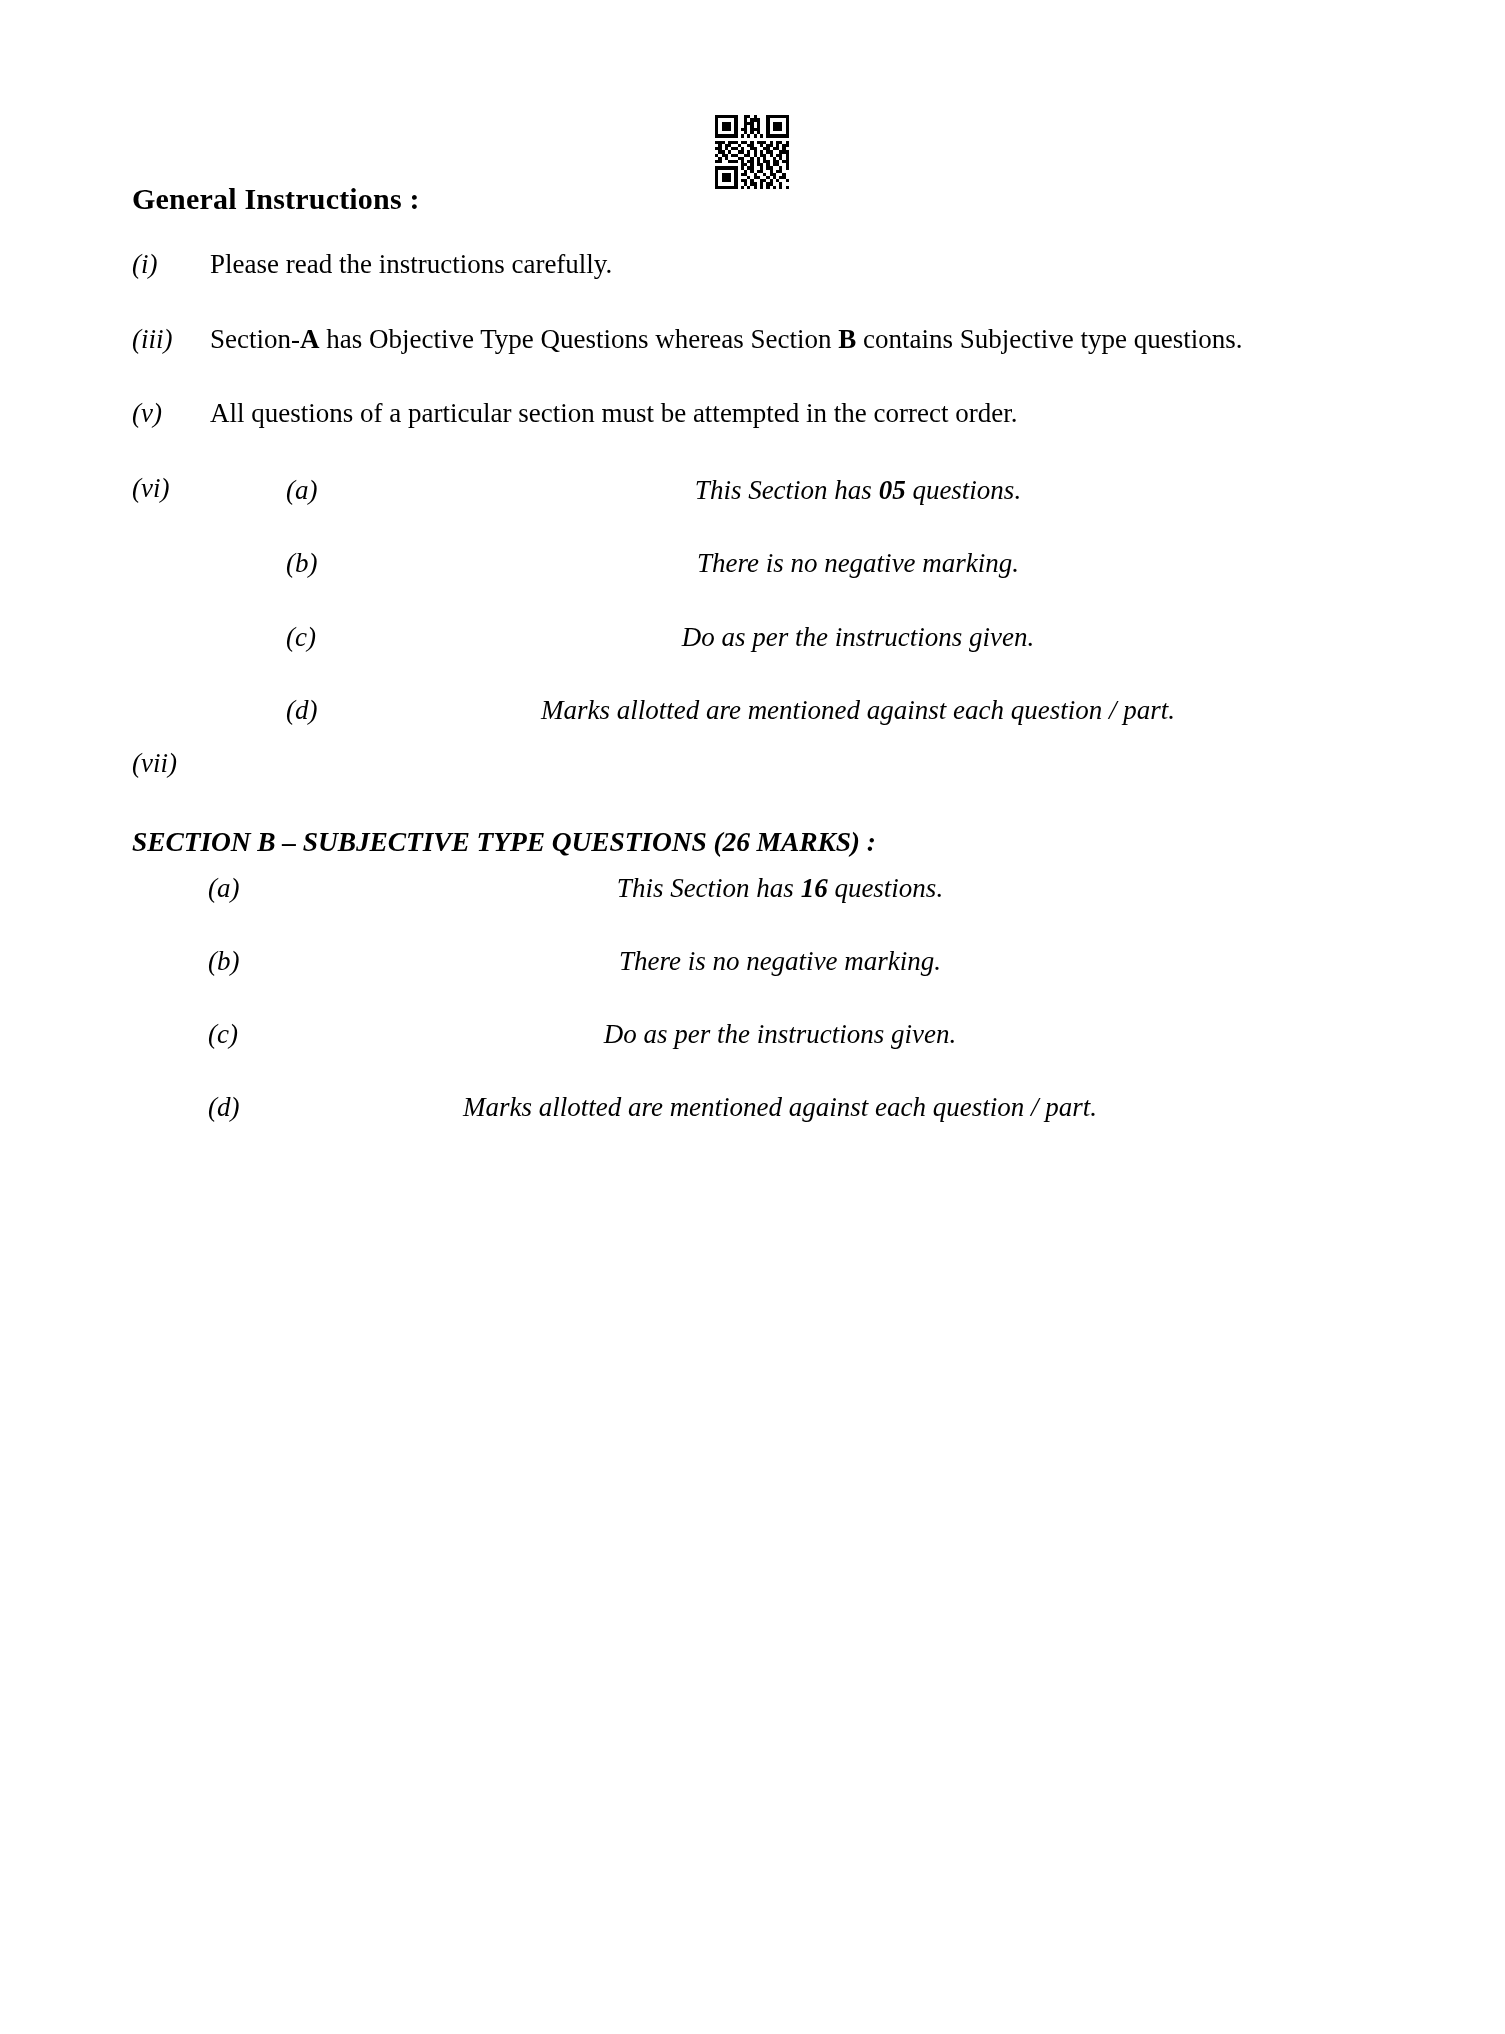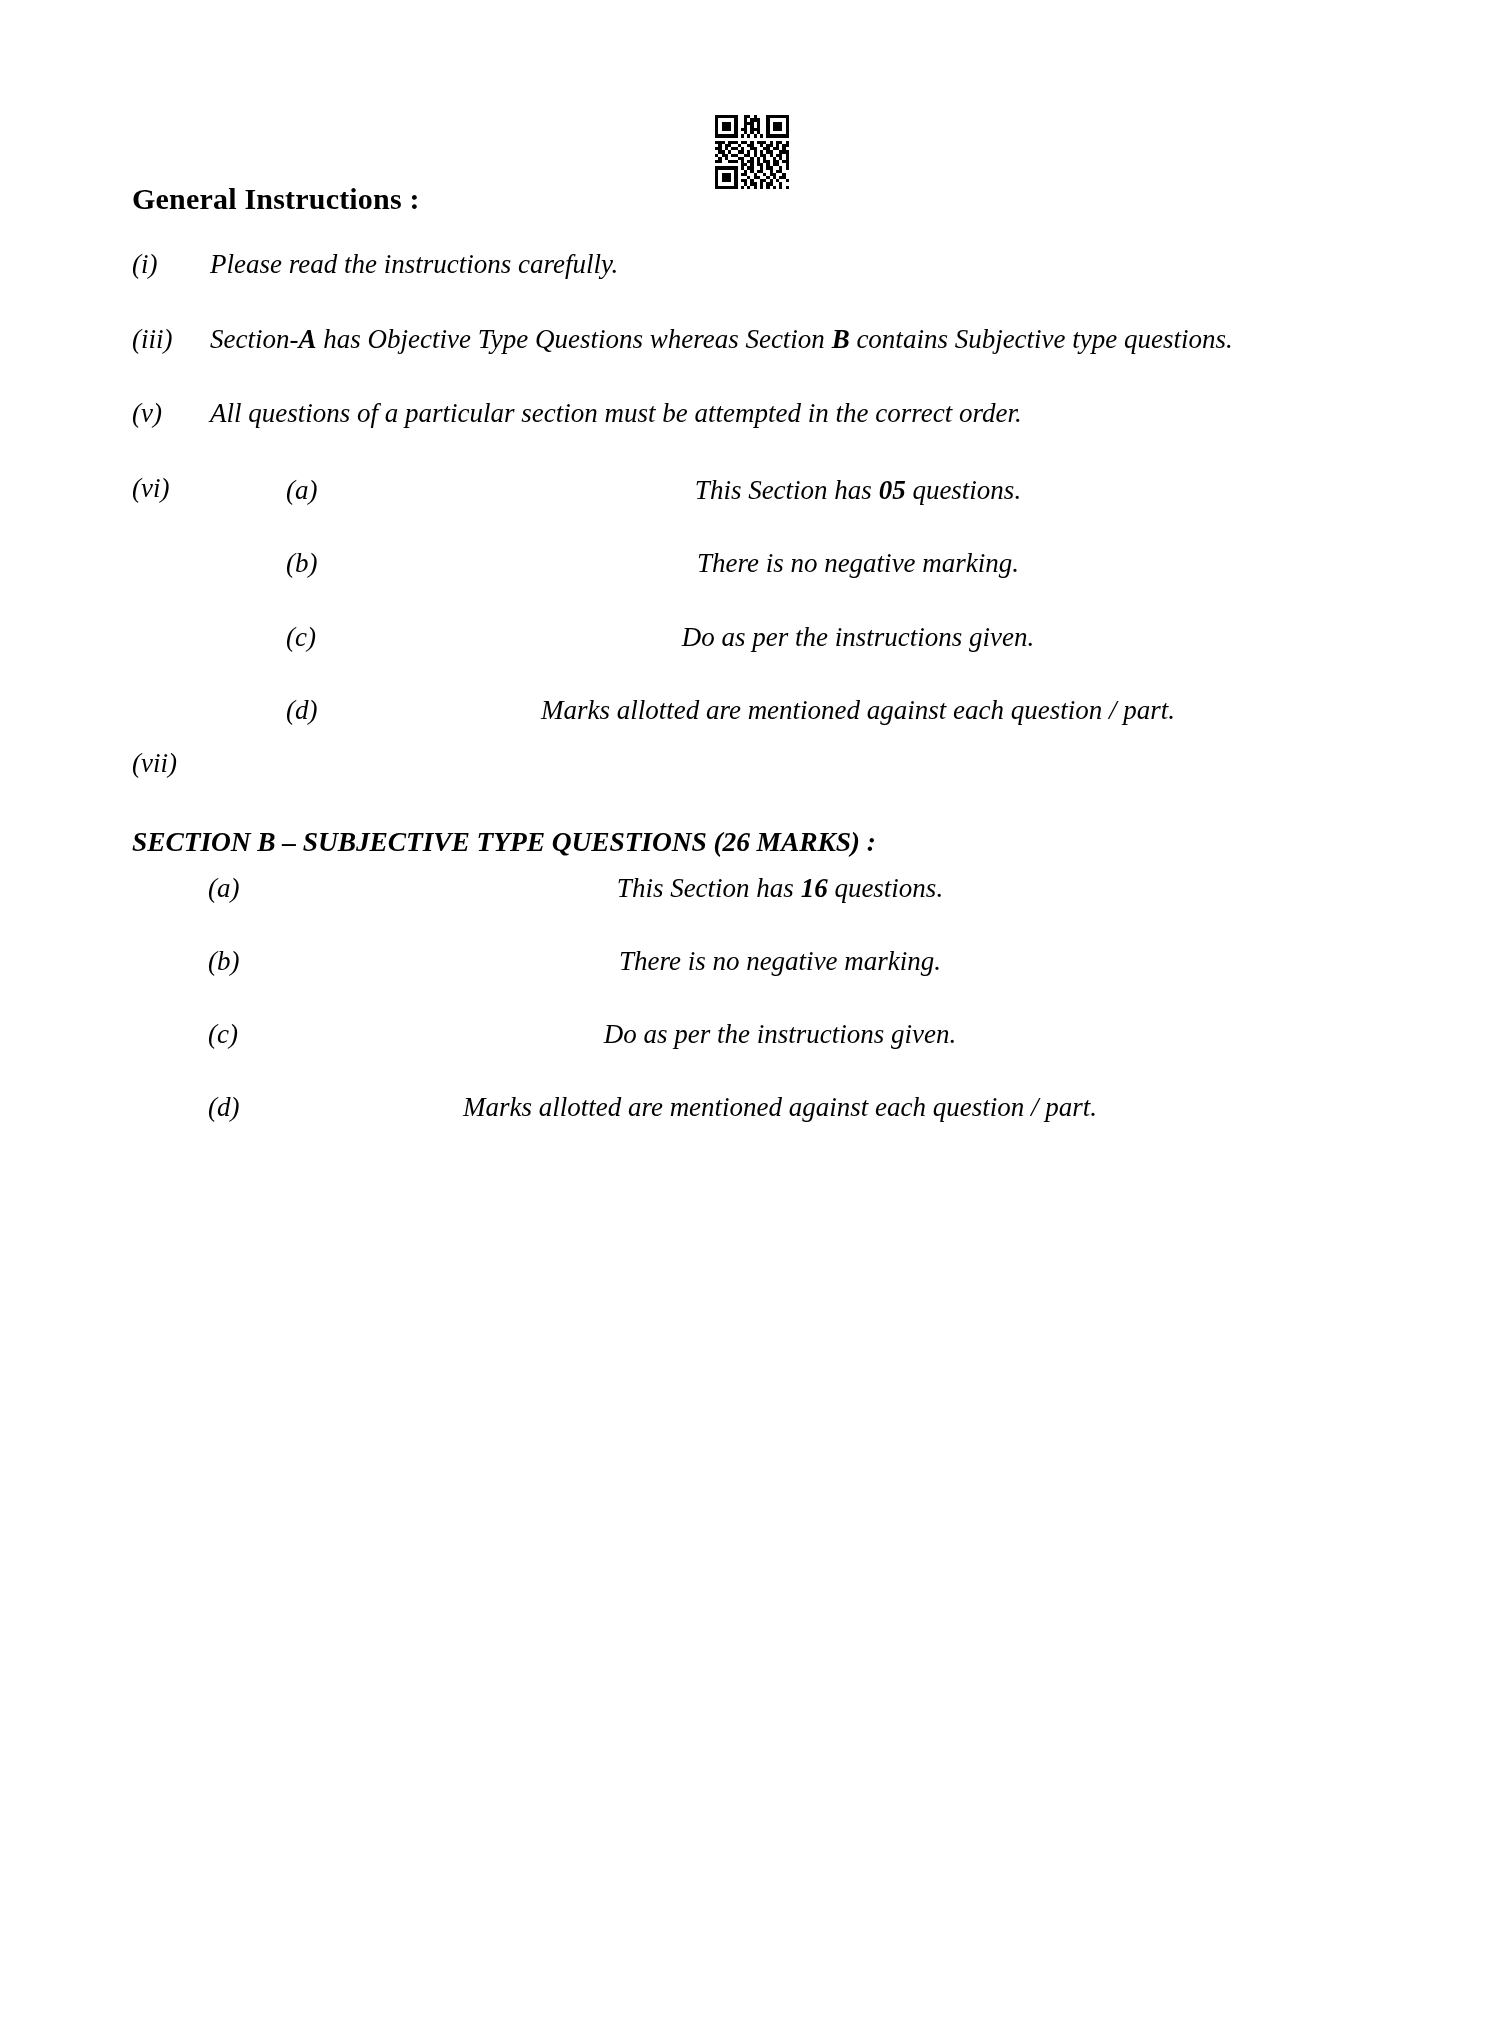--- a/index.html
+++ b/index.html
@@ -61,21 +61,20 @@
     font-style: italic;
     font-size: 27px;
     line-height: 1.62;
     white-space: nowrap;
   }
   .instr-marker.narrow {
     padding-left: 18px;
   }
   .instr-body {
     flex: 1 1 auto;
-    font-style: italic;
     font-size: 27px;
     line-height: 1.62;
     text-align: justify;
     text-justify: inter-word;
   }
   .instr-body.nojustify { text-align: left; }
   .instr-body b { font-weight: bold; }
 
   
   .section-head {

